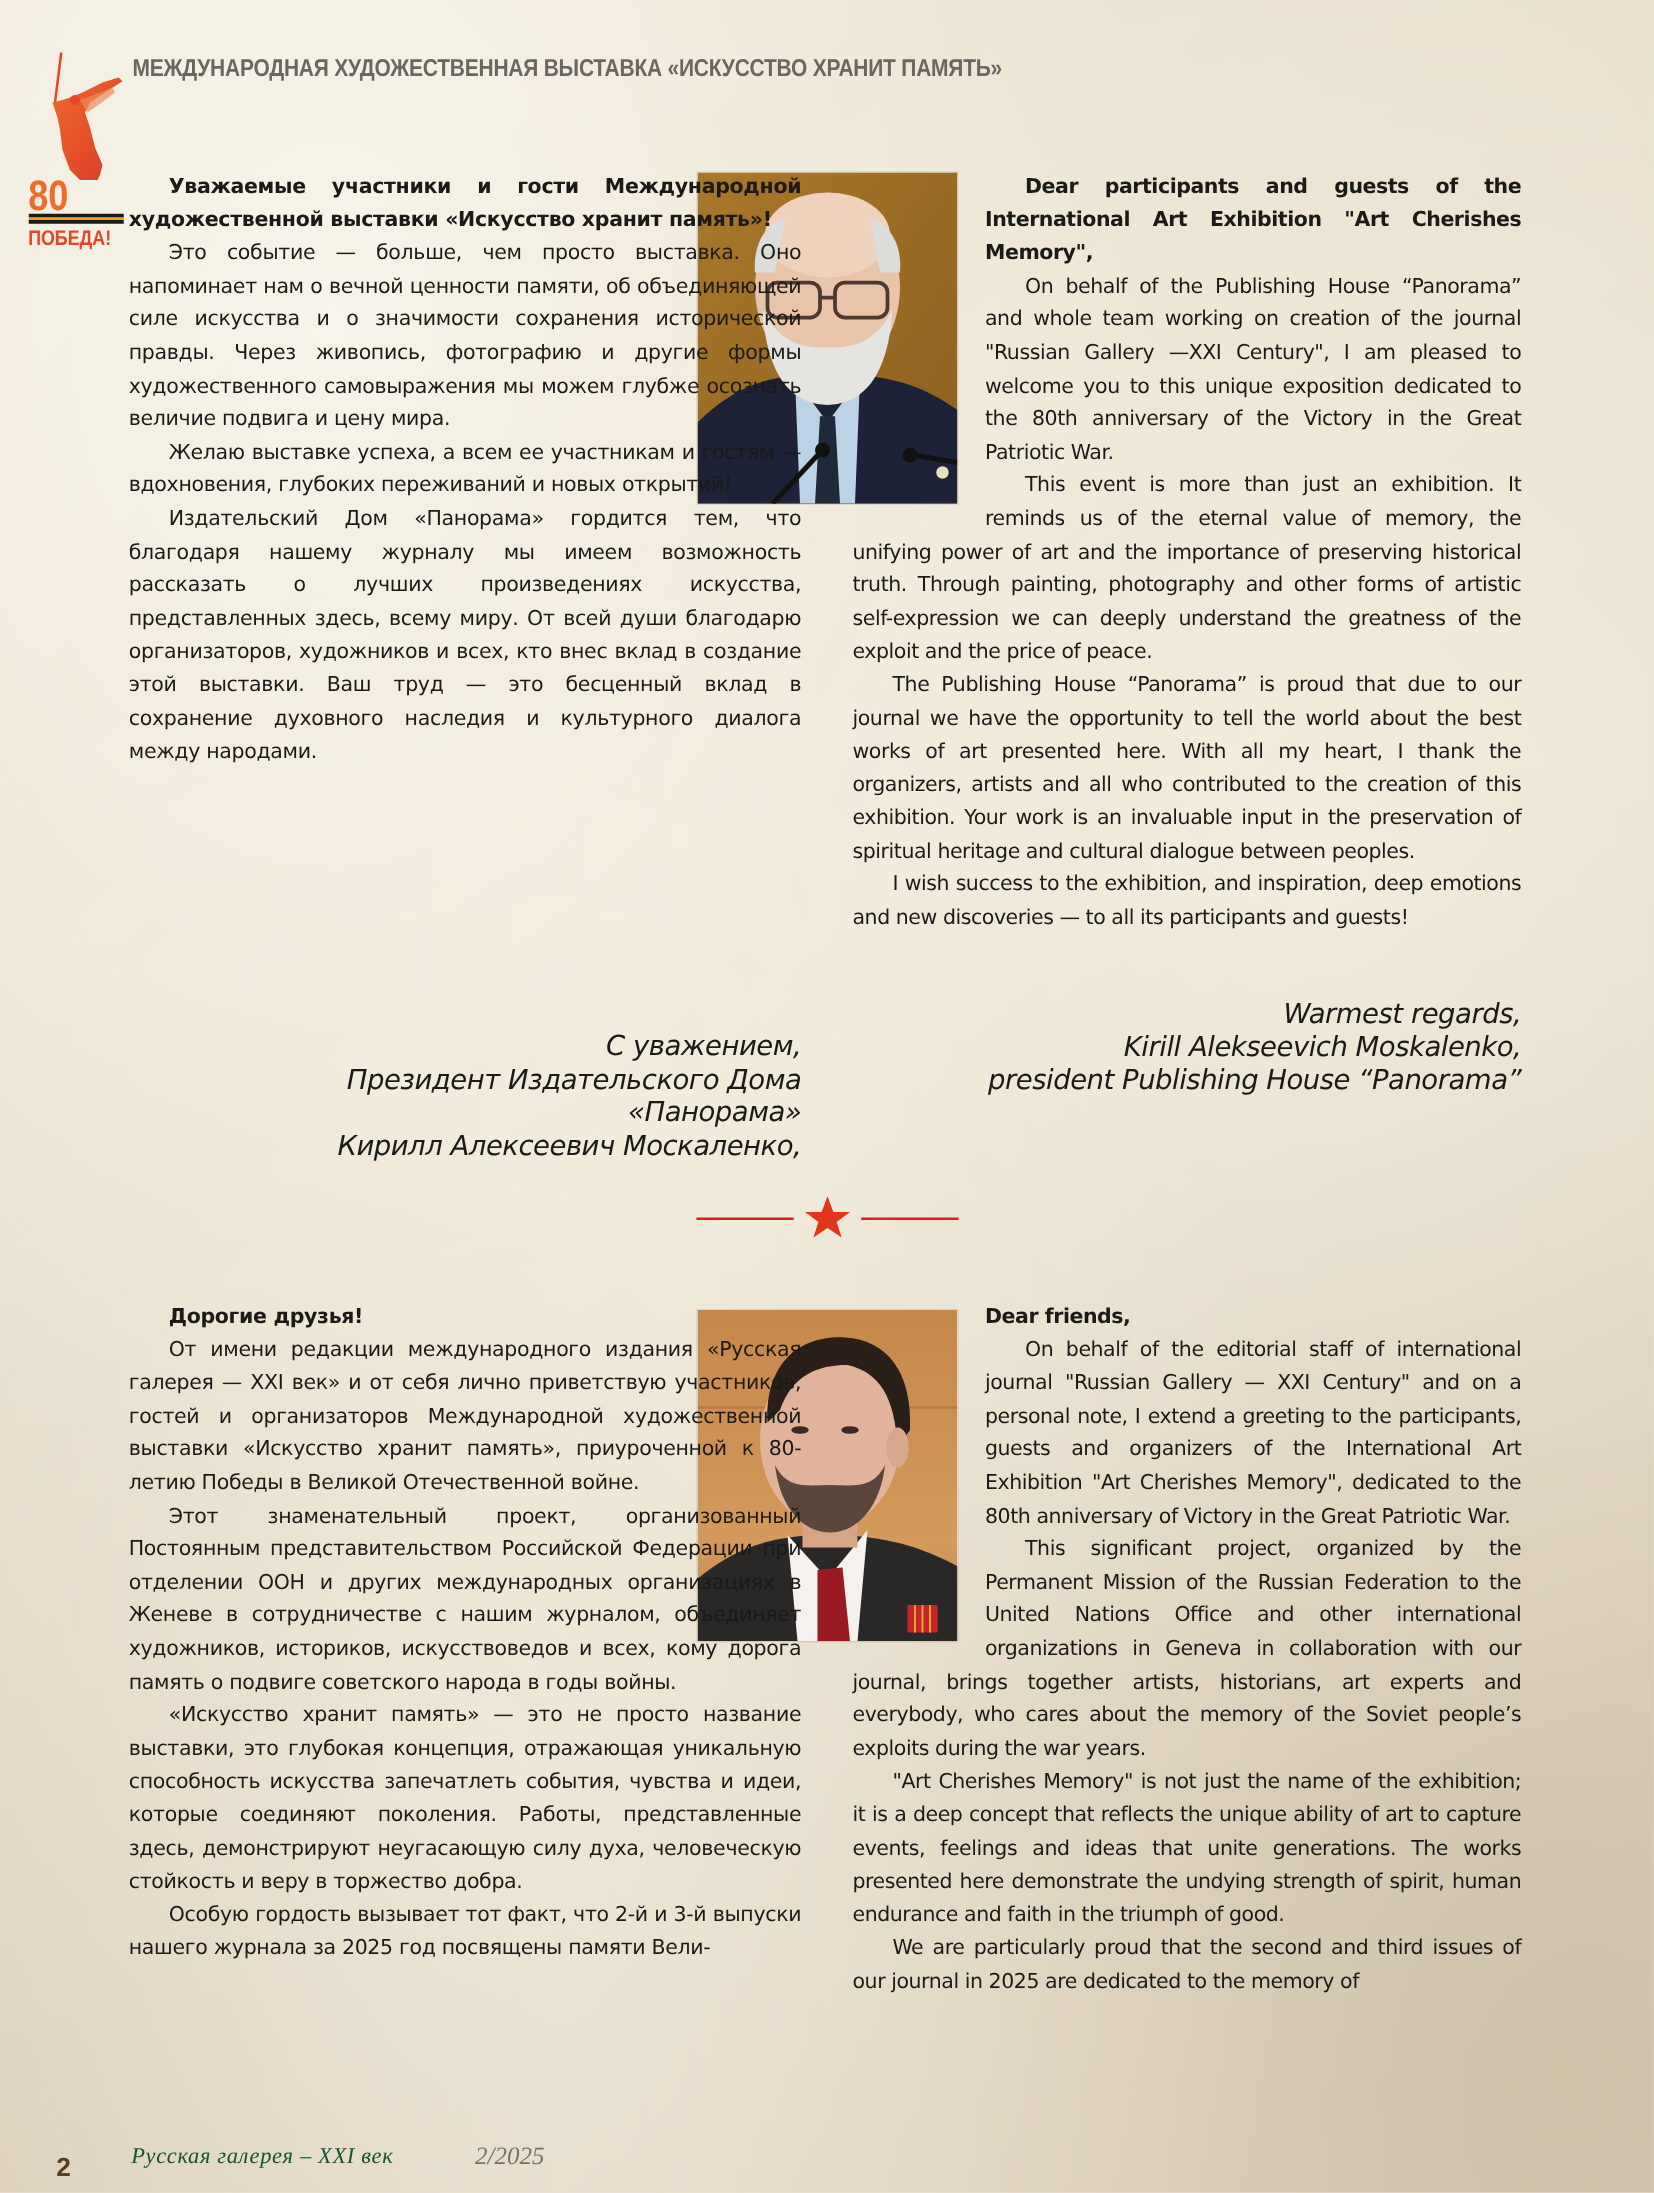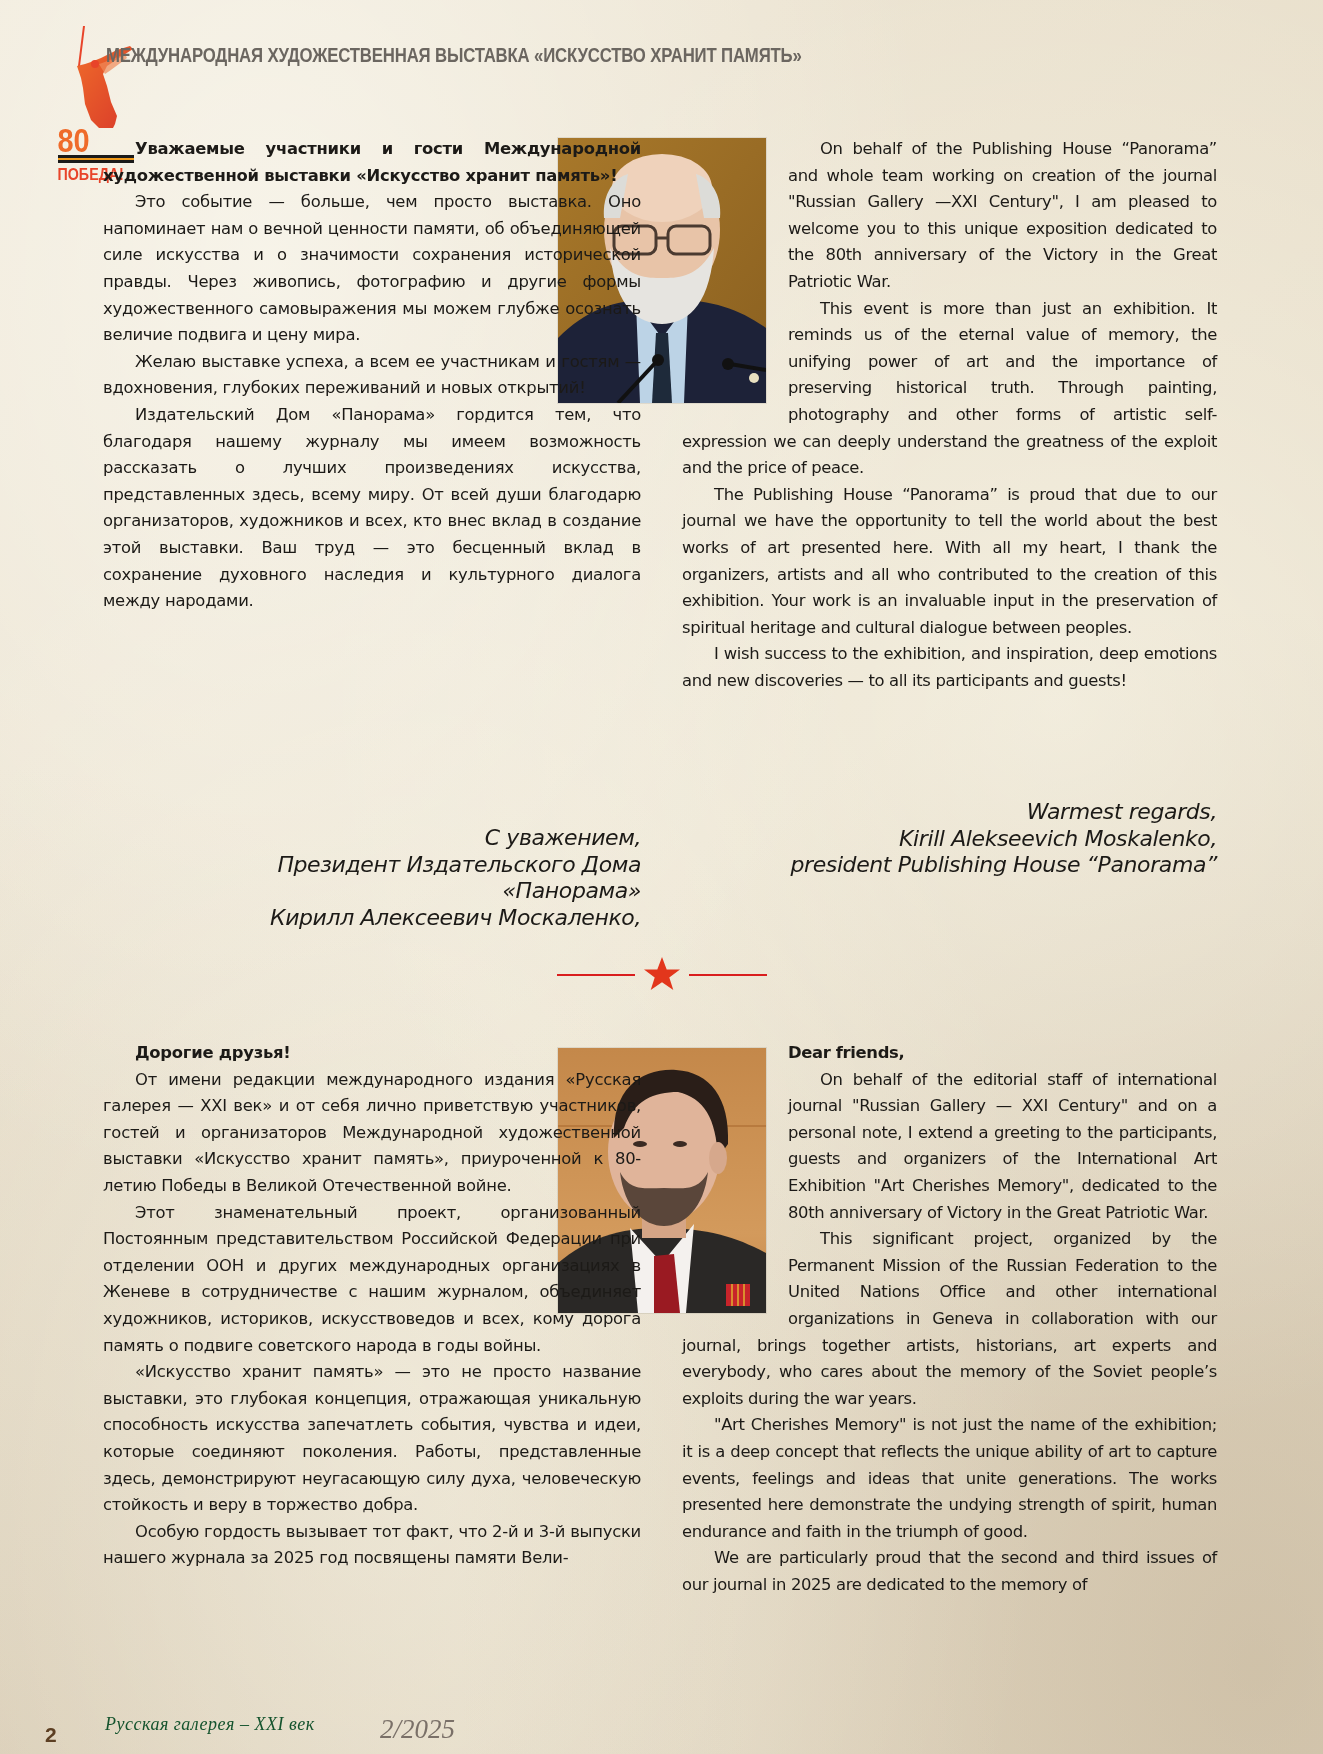--- a/index.html
+++ b/index.html
@@ -12,21 +12,21 @@
       radial-gradient(ellipse at 30% 80%, rgba(255,255,245,0.4) 0%, rgba(255,255,245,0) 50%),
       radial-gradient(ellipse at 95% 95%, rgba(170,150,120,0.35) 0%, rgba(170,150,120,0) 45%),
       radial-gradient(ellipse at 0% 100%, rgba(180,160,130,0.3) 0%, rgba(180,160,130,0) 40%),
       linear-gradient(135deg, #efe8d8 0%, #e9e0cc 50%, #e3d8c2 100%);
     font-family: "DejaVu Sans", sans-serif;
     color: #1c1a17;
   }
   .abs { position: absolute; }
 
   
-  .logo { left: 20px; top: 24px; width: 82px; height: 165px; margin-left: 35px; }
+  .logo { left: 20px; top: 40px; width: 82px; height: 165px; }
   .header-title {
     left: 106px; top: 44px; font-family: "Liberation Sans", sans-serif;
     font-size: 19.5px; font-weight: bold; color: #6b6660; letter-spacing: -0.2px;
     transform: scaleX(0.86); transform-origin: left center; white-space: nowrap;
   }
 
   
   .col { font-size: 17.2px; line-height: 26.6px; text-align: justify; }
   .col p { margin: 0; text-indent: 32px; }
   .col p.noindent { text-indent: 0; }
@@ -47,21 +47,21 @@
   }
   .signature div { display: block; }
 
   .divider { left: 557px; top: 955px; width: 210px; height: 40px; }
 
   .footer-page { left: 45px; top: 1723px; font-size: 21px; font-weight: bold; color: #5c3e22; font-family: "Liberation Sans", sans-serif; }
   .footer-mag {
     left: 105px; top: 1714px; font-family: "Liberation Serif", serif; font-style: italic;
     font-size: 18px; color: #14532d; letter-spacing: 0.5px; white-space: nowrap;
   }
-  .footer-issue { left: 380px; top: 1714px; font-family: "Liberation Serif", serif; font-style: italic; font-size: 27px; color: #7a7068; }
+  .footer-issue { left: 380px; top: 1714px; font-family: "Liberation Serif", serif; font-style: italic; font-size: 20px; color: #7a7068; }
 </style>
 </head>
 <body>
 
 <div class="abs logo">
   <svg width="82" height="165" viewBox="0 0 82 165">
     <defs>
       <linearGradient id="lg" x1="0" y1="0" x2="1" y2="1">
         <stop offset="0" stop-color="#ef6b2a"></stop>
         <stop offset="1" stop-color="#d93a2a"></stop>
@@ -131,20 +131,21 @@
 </div>
 
 <div class="abs signature" style="left:160px; top:825px; width:481px;">
   <div>С уважением,</div>
   <div>Президент Издательского Дома «Панорама»</div>
   <div>Кирилл Алексеевич Москаленко,</div>
 </div>
 
 <div class="abs col en" style="left:682px; top:136px; width:535px;">
   <div class="spacer-l" style="width:106px; height:270px;"></div>
+  <p class="lead">Dear participants and guests of the International Art Exhibition "Art Cherishes Memory",</p>
   <p>On behalf of the Publishing House “Panorama” and whole team working on creation of the journal "Russian Gallery —XXI Century", I am pleased to welcome you to this unique exposition dedicated to the 80th anniversary of the Victory in the Great Patriotic War.</p>
   <p>This event is more than just an exhibition. It reminds us of the eternal value of memory, the unifying power of art and the importance of preserving historical truth. Through painting, photography and other forms of artistic self-expression we can deeply understand the greatness of the exploit and the price of peace.</p>
   <p>The Publishing House “Panorama” is proud that due to our journal we have the opportunity to tell the world about the best works of art presented here. With all my heart, I thank the organizers, artists and all who contributed to the creation of this exhibition. Your work is an invaluable input in the preservation of spiritual heritage and cultural dialogue between peoples.</p>
   <p>I wish success to the exhibition, and inspiration, deep emotions and new discoveries — to all its participants and guests!</p>
 </div>
 
 <div class="abs signature" style="left:700px; top:799px; width:517px;">
   <div>Warmest regards,</div>
   <div>Kirill Alekseevich Moskalenko,</div>
   <div>president Publishing House “Panorama”</div>

